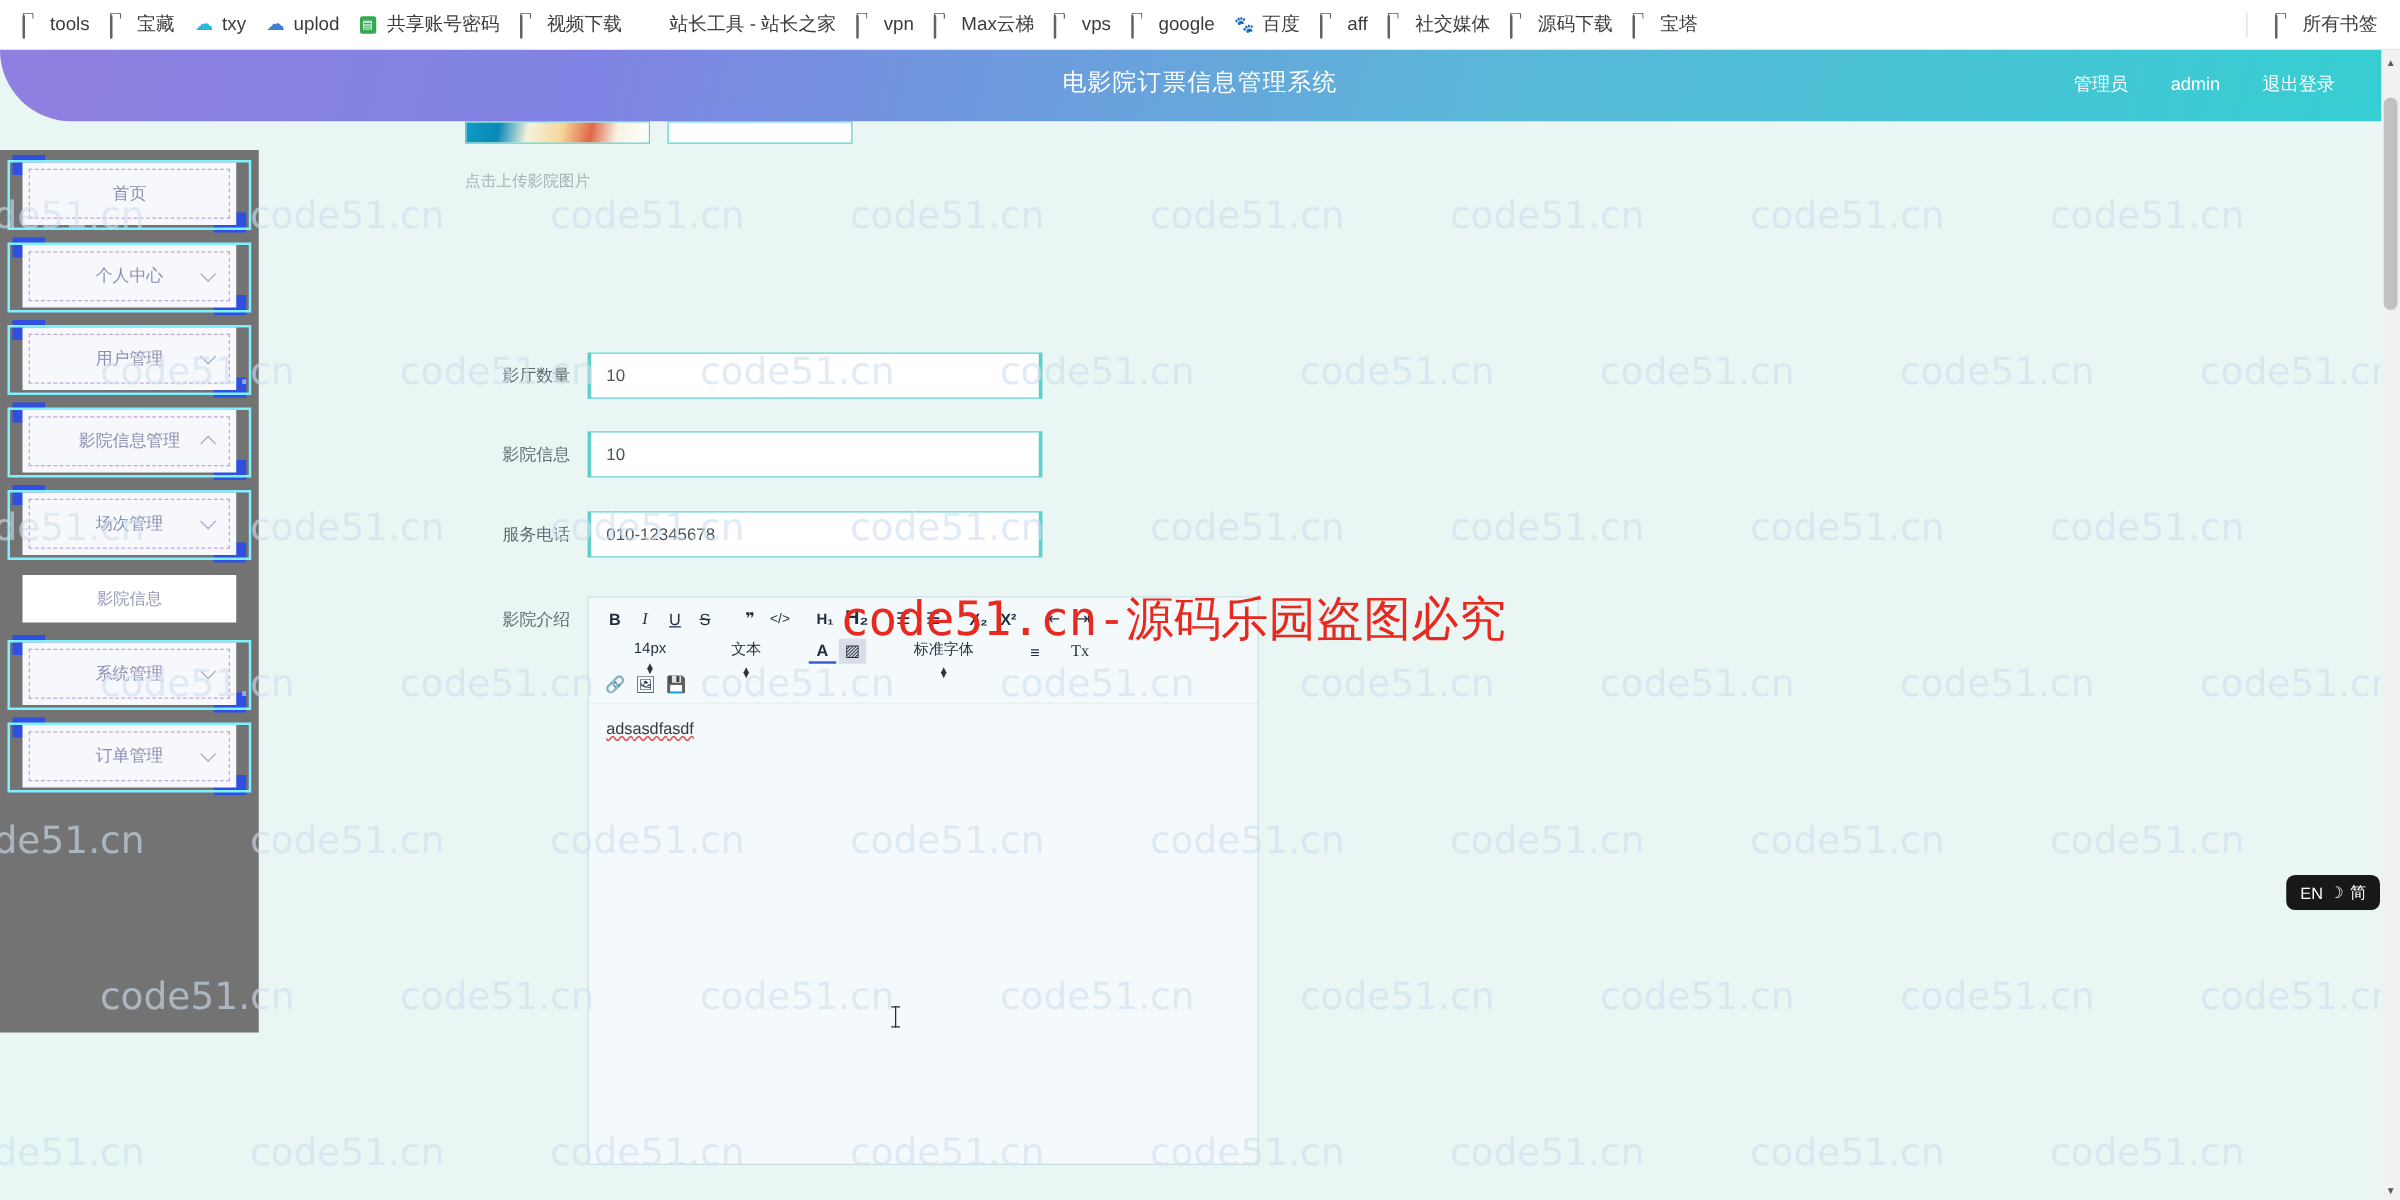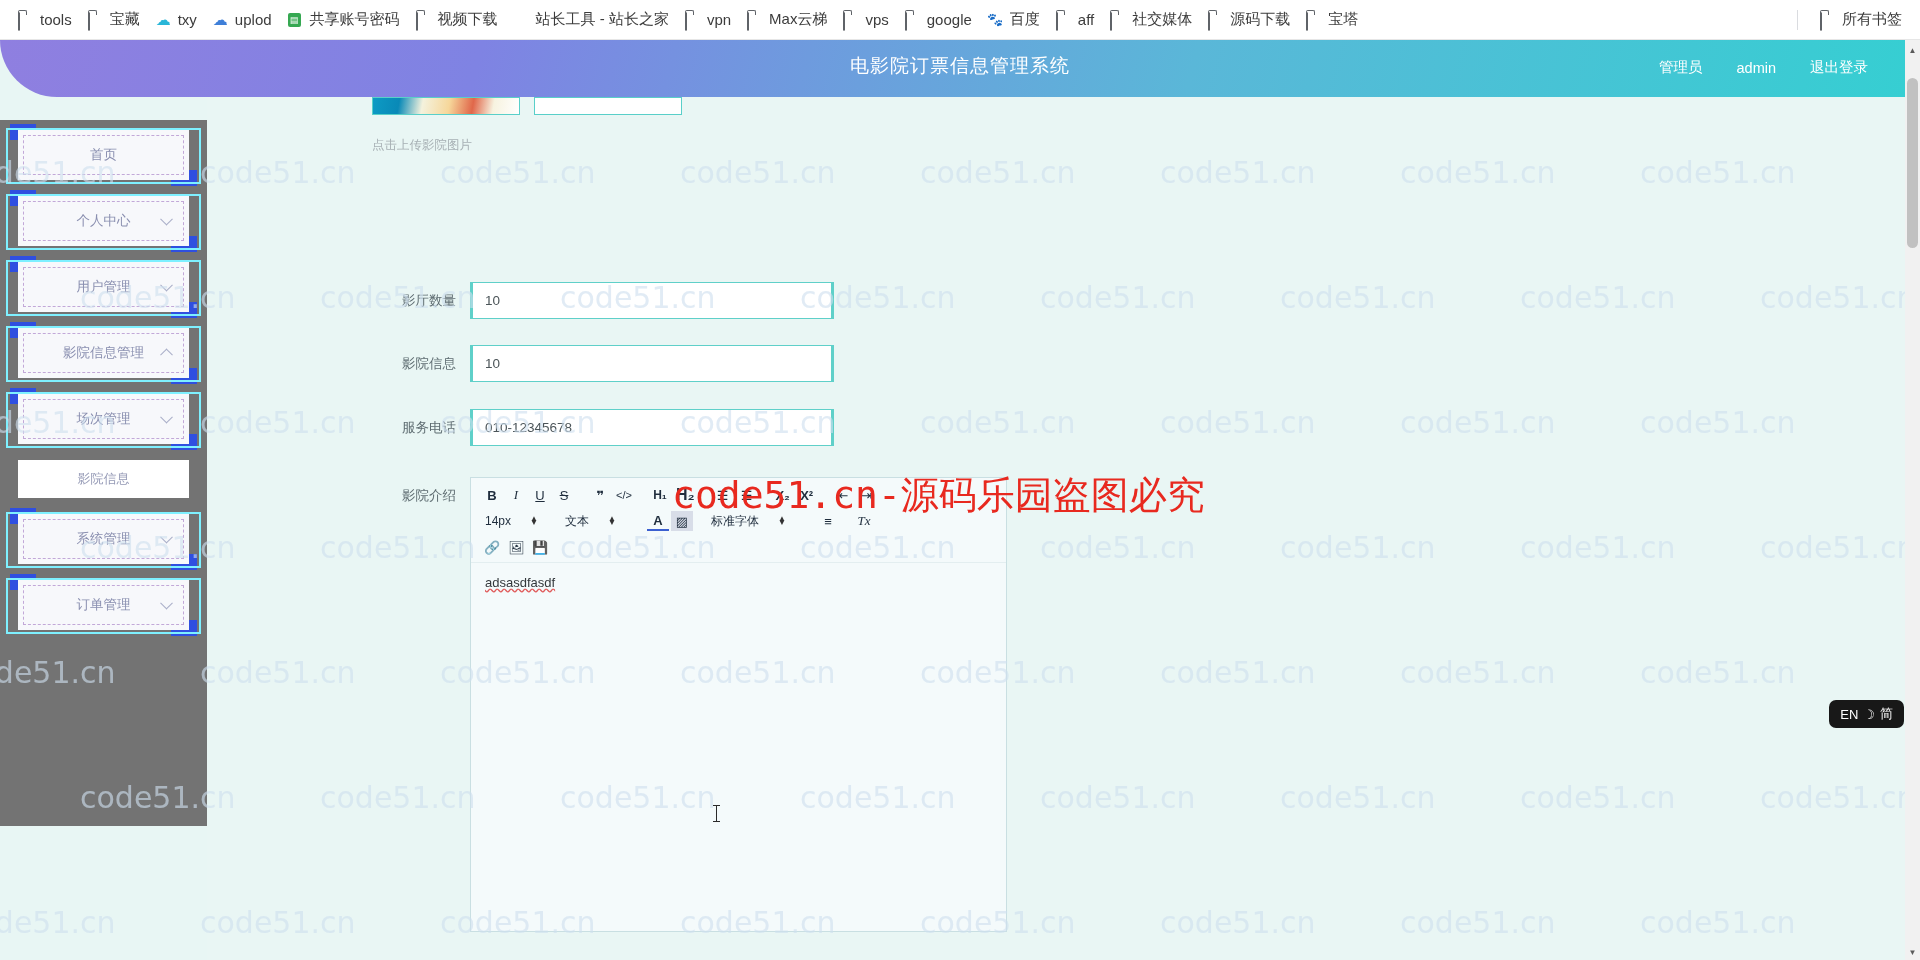--- a/index.html
+++ b/index.html
@@ -124,22 +124,22 @@
     display:flex; flex-direction:column;
   }
   #editor-toolbar{ padding:6px 8px 4px 10px; border-bottom:1px solid #e3eef0; }
   .tb-row{ display:flex; align-items:center; gap:2px; height:22px; }
   .tb-btn{
     min-width:22px; height:20px; display:flex; align-items:center; justify-content:center;
     font-size:13px; color:#1f2d3d; cursor:pointer; padding:0 3px;
   }
   .tb-gap{ width:10px; }
   .tb-select{
-    display:flex; align-items:center; gap:19px; font-size:12px; color:#1f2d3d;
-    padding:0 4px; cursor:pointer; height:20px;
+    display:flex; align-items:center; gap:6px; font-size:12px; color:#1f2d3d;
+    padding:0 4px; cursor:pointer; height:20px;flex-direction:column;
   }
   .tb-spin{ display:flex; flex-direction:column; line-height:4px; font-size:8px; color:#333;}
   #editor-body{
     flex:1; padding:12px 14px; font-size:13px; color:#33383b; position:relative;
   }
   .spell{ text-decoration:underline wavy #e05b5b; text-decoration-skip-ink:none;}
   #text-caret{ position:absolute; left:245px; top:242px; width:1px; height:17px;
     background:#2a2a2a; }
   #text-caret:before,#text-caret:after{ content:""; position:absolute; left:-3px; width:7px; height:1px; background:#2a2a2a;}
   #text-caret:before{ top:0; } #text-caret:after{ bottom:0; }
@@ -314,21 +314,21 @@
           <div class="tb-btn" style="font-weight:bold;border-bottom:2px solid #3b5fd0">A</div>
           <div class="tb-btn" style="background:#d8dde8">▨</div>
           <div class="tb-gap"></div>
           <div class="tb-select" style="width:96px">
             <span>标准字体</span>
             <span class="tb-spin">▲<br>▼</span>
           </div>
           <div class="tb-gap"></div>
           <div class="tb-btn">≡</div>
           <div class="tb-gap"></div>
-          <div class="tb-btn" style="font-style:italic;font-family:'Liberation Serif',serif">Tx</div>
+          <div class="tb-btn" style="font-family:'Liberation Serif',serif">Tx</div>
         </div>
         <div class="tb-row" style="margin-top:4px">
           <div class="tb-btn">🔗</div>
           <div class="tb-btn">🖼</div>
           <div class="tb-btn">💾</div>
         </div>
       </div>
       <div id="editor-body">
         <span class="spell">adsasdfasdf</span>
         <span id="text-caret"></span>

